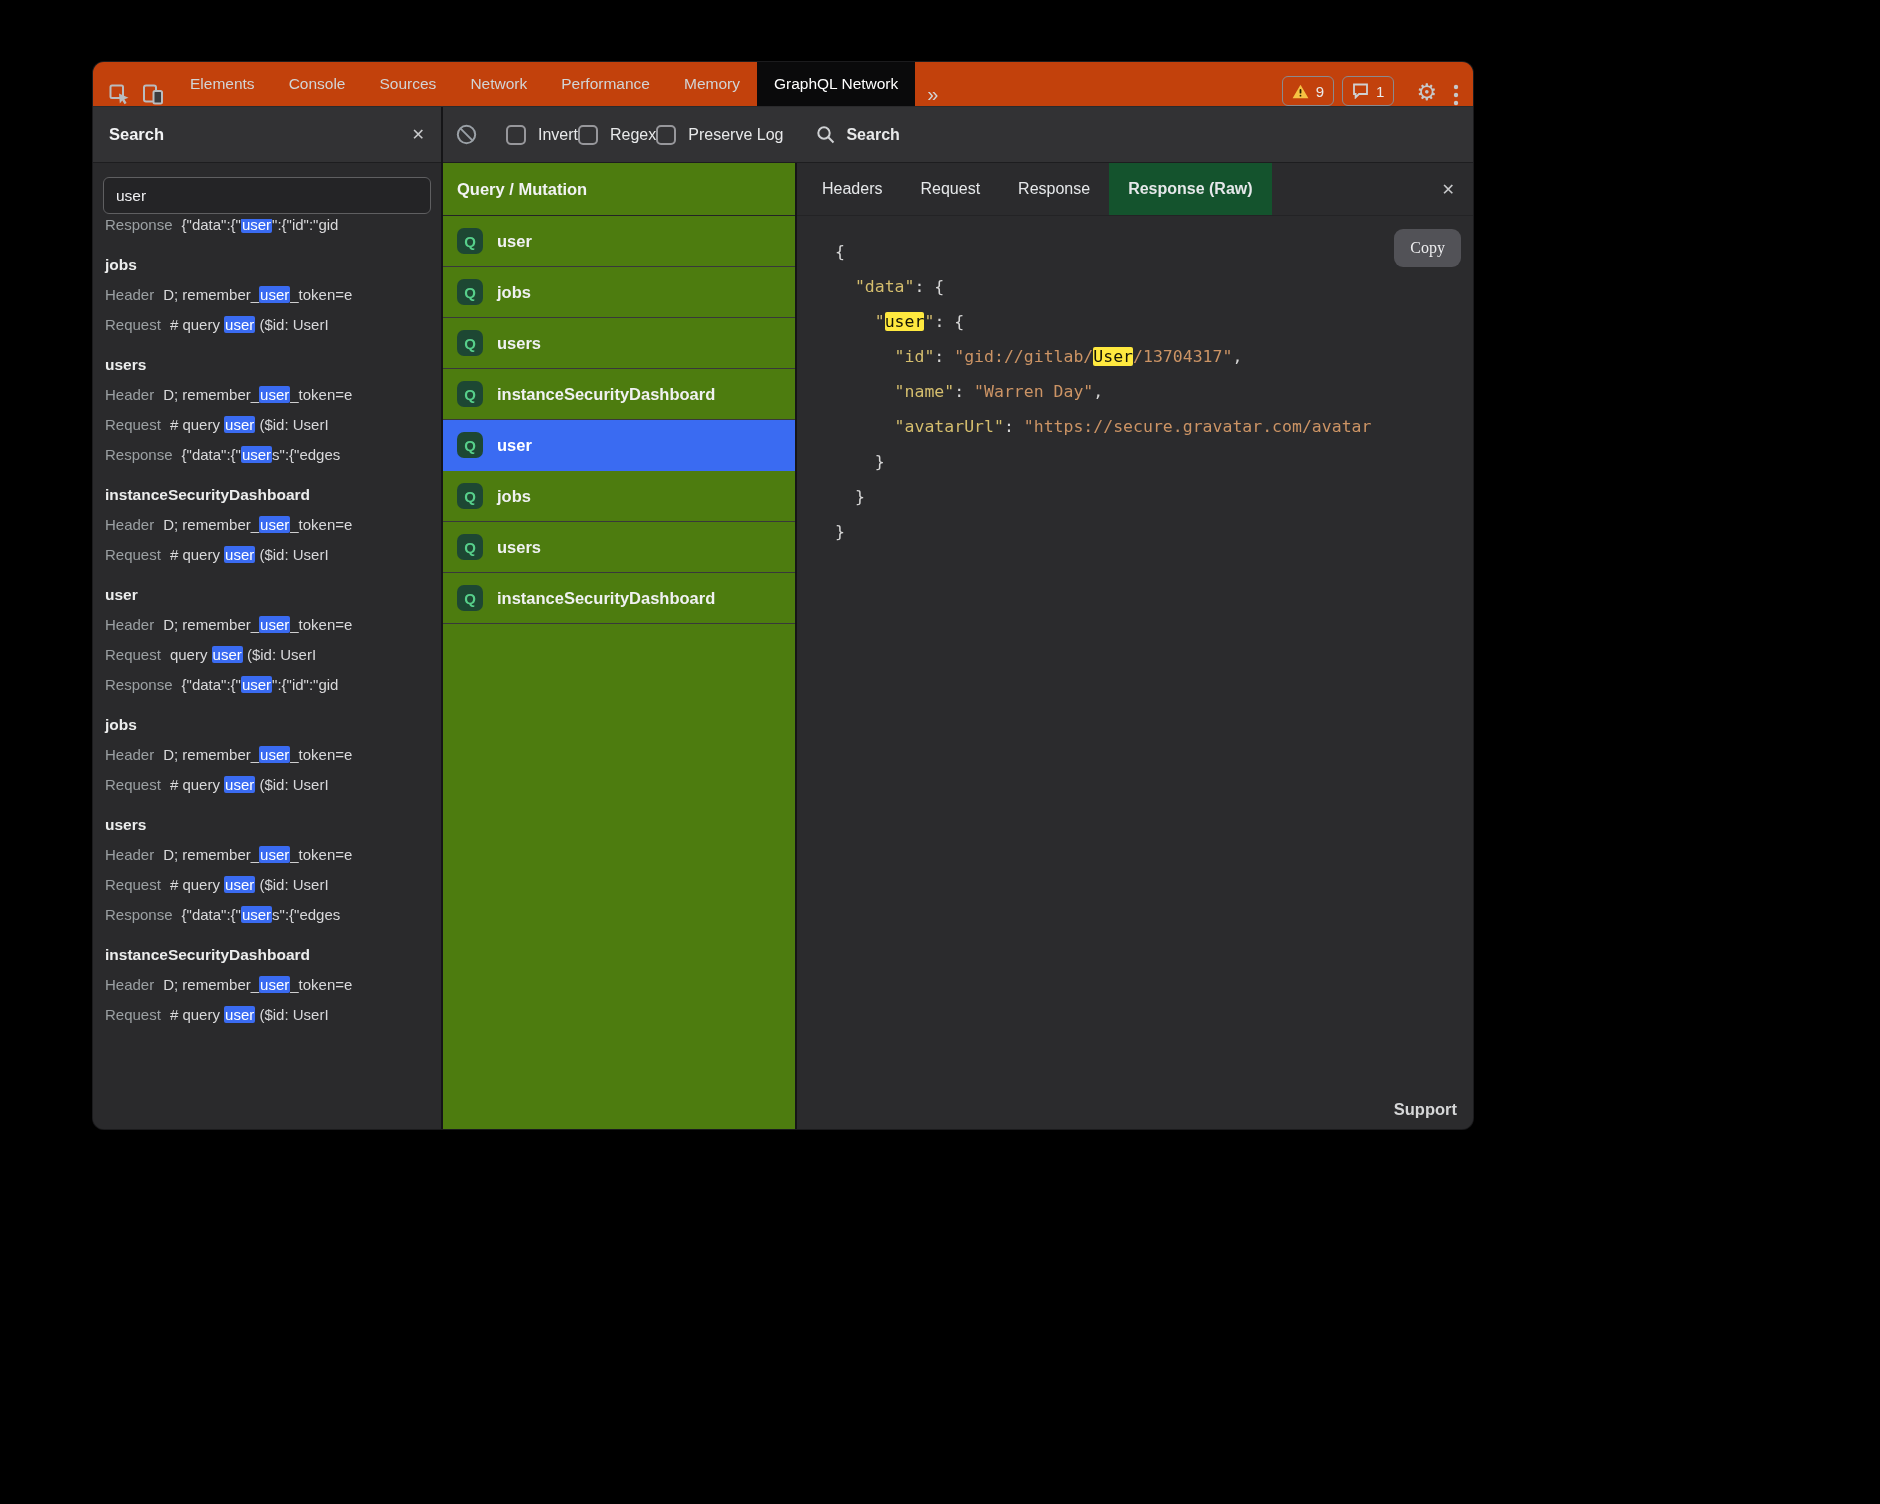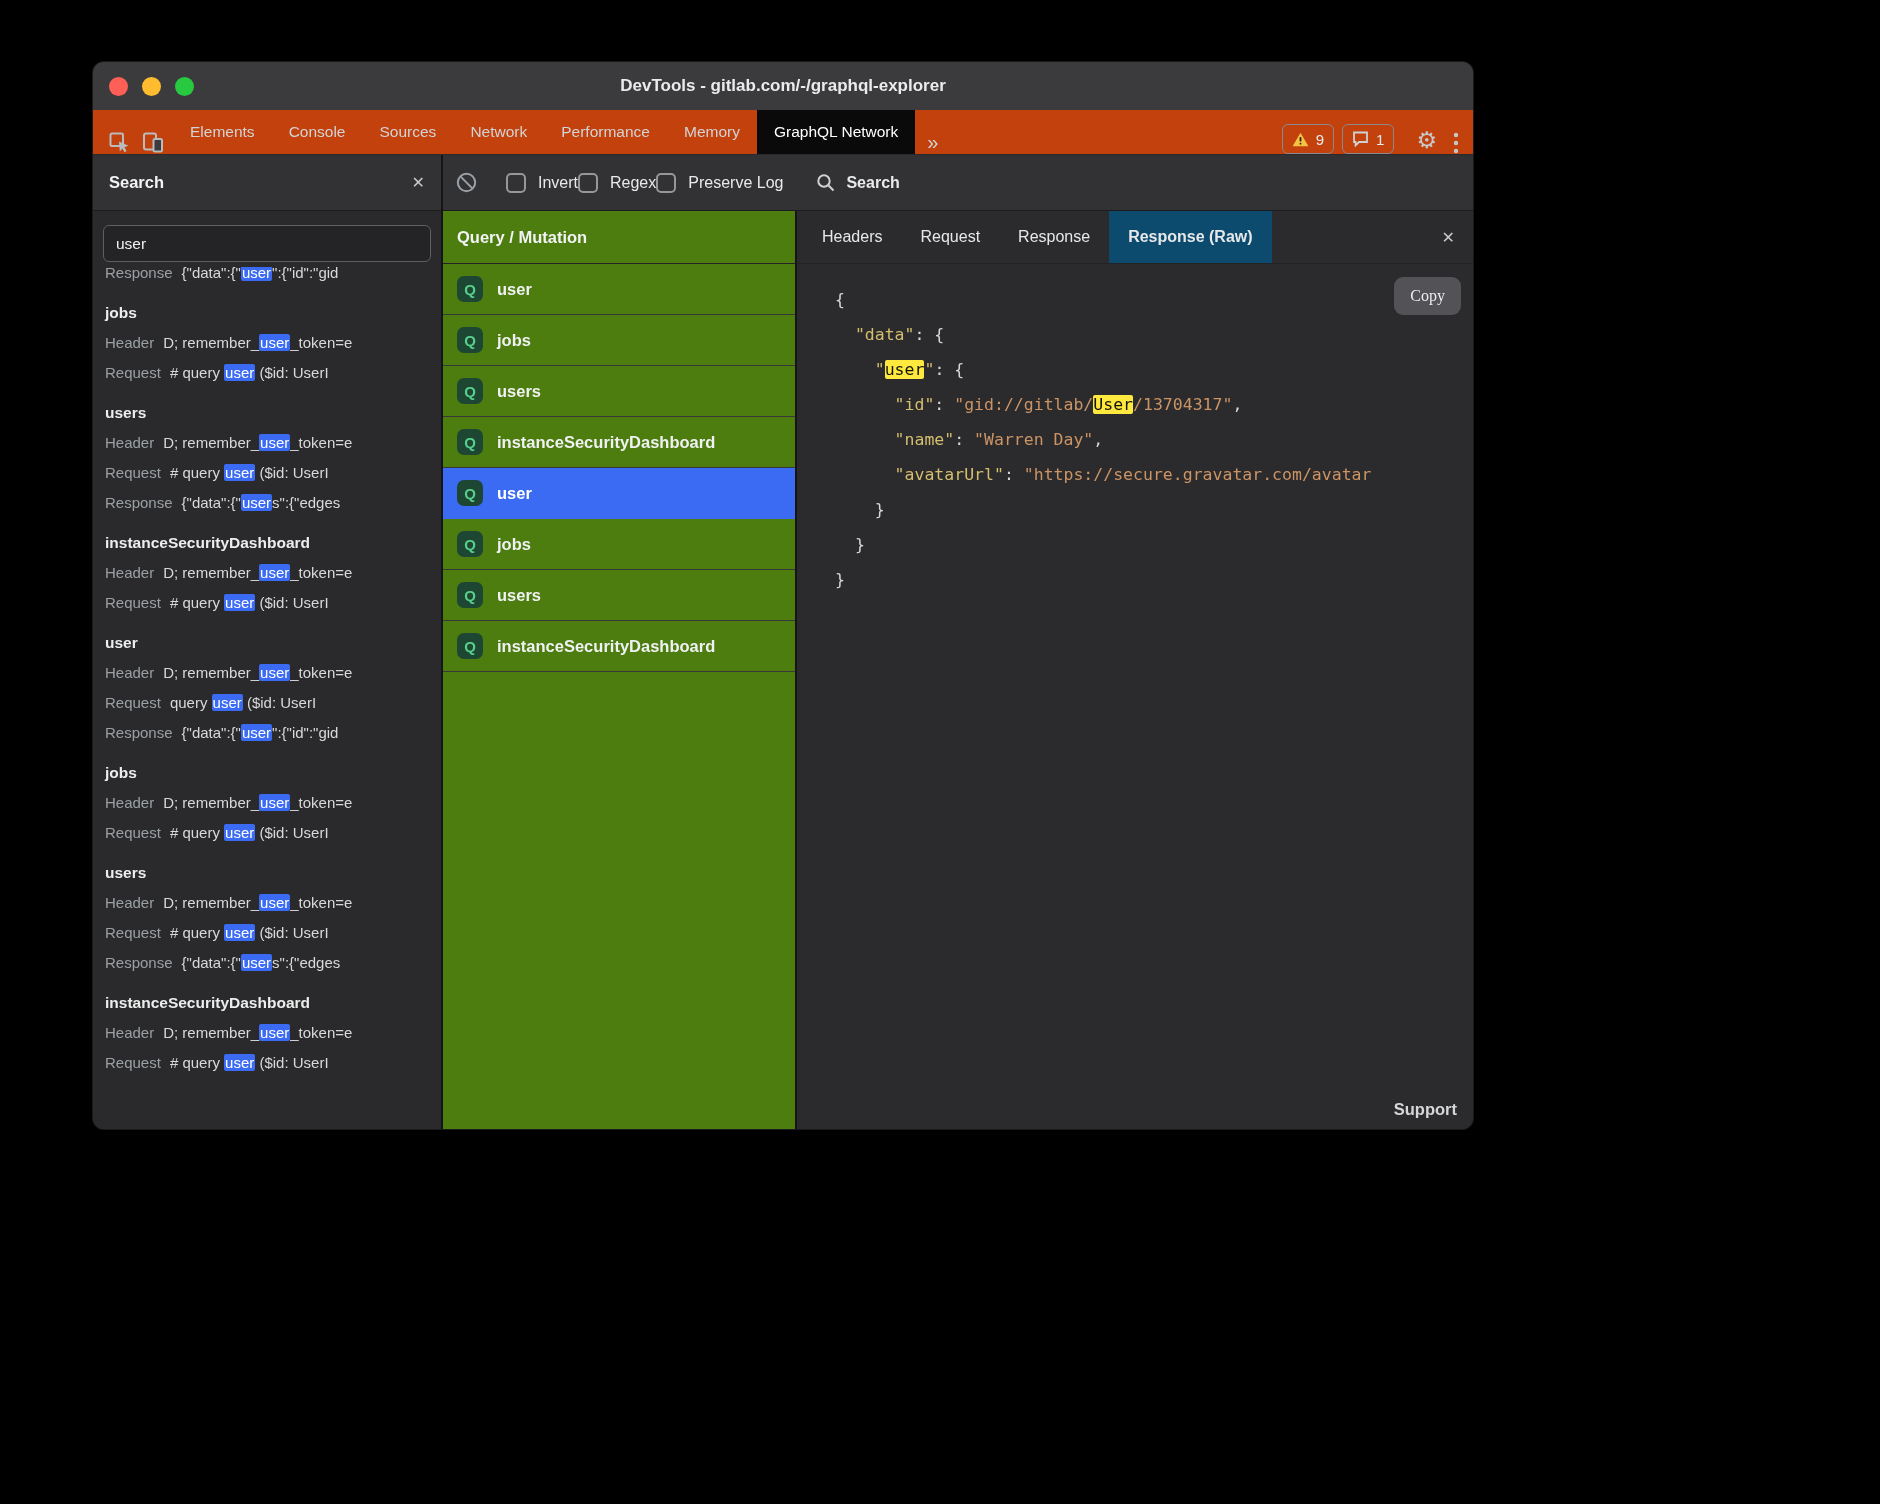--- a/index.html
+++ b/index.html
@@ -66,42 +66,34 @@
   .q-item { height:51px; display:flex; align-items:center; padding:0 14px; gap:14px; border-bottom:1px solid #38383a; }
   .q-badge { width:26px; height:26px; border-radius:7px; background:#1d4733; color:#57d08b; font-weight:bold; font-size:15px; display:flex; align-items:center; justify-content:center; flex:none; }
   .q-label { color:#f0f1f2; font-weight:bold; font-size:16.5px; white-space:nowrap; }
   .q-item.selected { background:#3a6bf2; border-bottom-color:transparent; }
   .q-item.selected .q-label { color:#fff; }
 
   
   .detail-panel { flex:1; min-width:0; background:#2b2b2d; display:flex; flex-direction:column; position:relative; overflow:hidden; }
   .d-tabs-row { height:53px; flex:none; display:flex; align-items:stretch; border-bottom:1px solid #232325; padding-left:6px; position:relative; }
   .d-tab { display:flex; align-items:center; padding:0 19px; font-size:16px; color:#e6e8ea; white-space:nowrap; }
-  .d-tab.active { background:#0c4a6e; font-weight:bold; }
+  .d-tab.active { background:#14532d; font-weight:bold; }
   .d-close { position:absolute; right:18px; top:0; height:100%; display:flex; align-items:center; }
   .json-area { position:relative; flex:1; overflow:hidden; padding:18px 0 0 38px; }
   .json-line { white-space:pre; line-height:35px; font-size:16.5px; font-family:"DejaVu Sans Mono",monospace; }
   .tok-k { color:#d5be6e; } .tok-v { color:#cc9465; } .tok-p { color:#d6d6d6; }
   .hl-yellow { background:#ffe93f; color:#151505; border-radius:2px; }
   .copy-btn { position:absolute; top:13px; right:12px; background:#525257; color:#ededef; border:none; border-radius:9px; padding:10px 16px; font-size:16px; font-family:Liberation Serif, serif; }
   .support { position:absolute; bottom:10px; right:16px; color:#d6d7d8; font-weight:bold; font-size:16.5px; }
 </style>
 </head>
 <body>
 
 <div class="window">
 
-  <div class="titlebar">
-    <div class="lights">
-      <span class="light red"></span>
-      <span class="light yellow"></span>
-      <span class="light green"></span>
-    </div>
-    <div class="title">DevTools - gitlab.com/-/graphql-explorer</div>
-  </div>
 
   <div class="dtbar">
     <div class="dt-left-icons">
       <span class="icon-btn">
         <svg width="24" height="24" viewBox="0 0 24 24">
           <rect x="3.5" y="3.5" width="12.5" height="12.5" rx="1.5" fill="none" stroke="#b9bcbf" stroke-width="2"></rect>
           <path d="M12 11.5 L21.5 15.8 L17.4 17.2 L19.6 21.1 L17.5 22.3 L15.3 18.4 L12.8 21.6 Z" fill="#b9bcbf"></path>
         </svg>
       </span>
       <span class="icon-btn">

